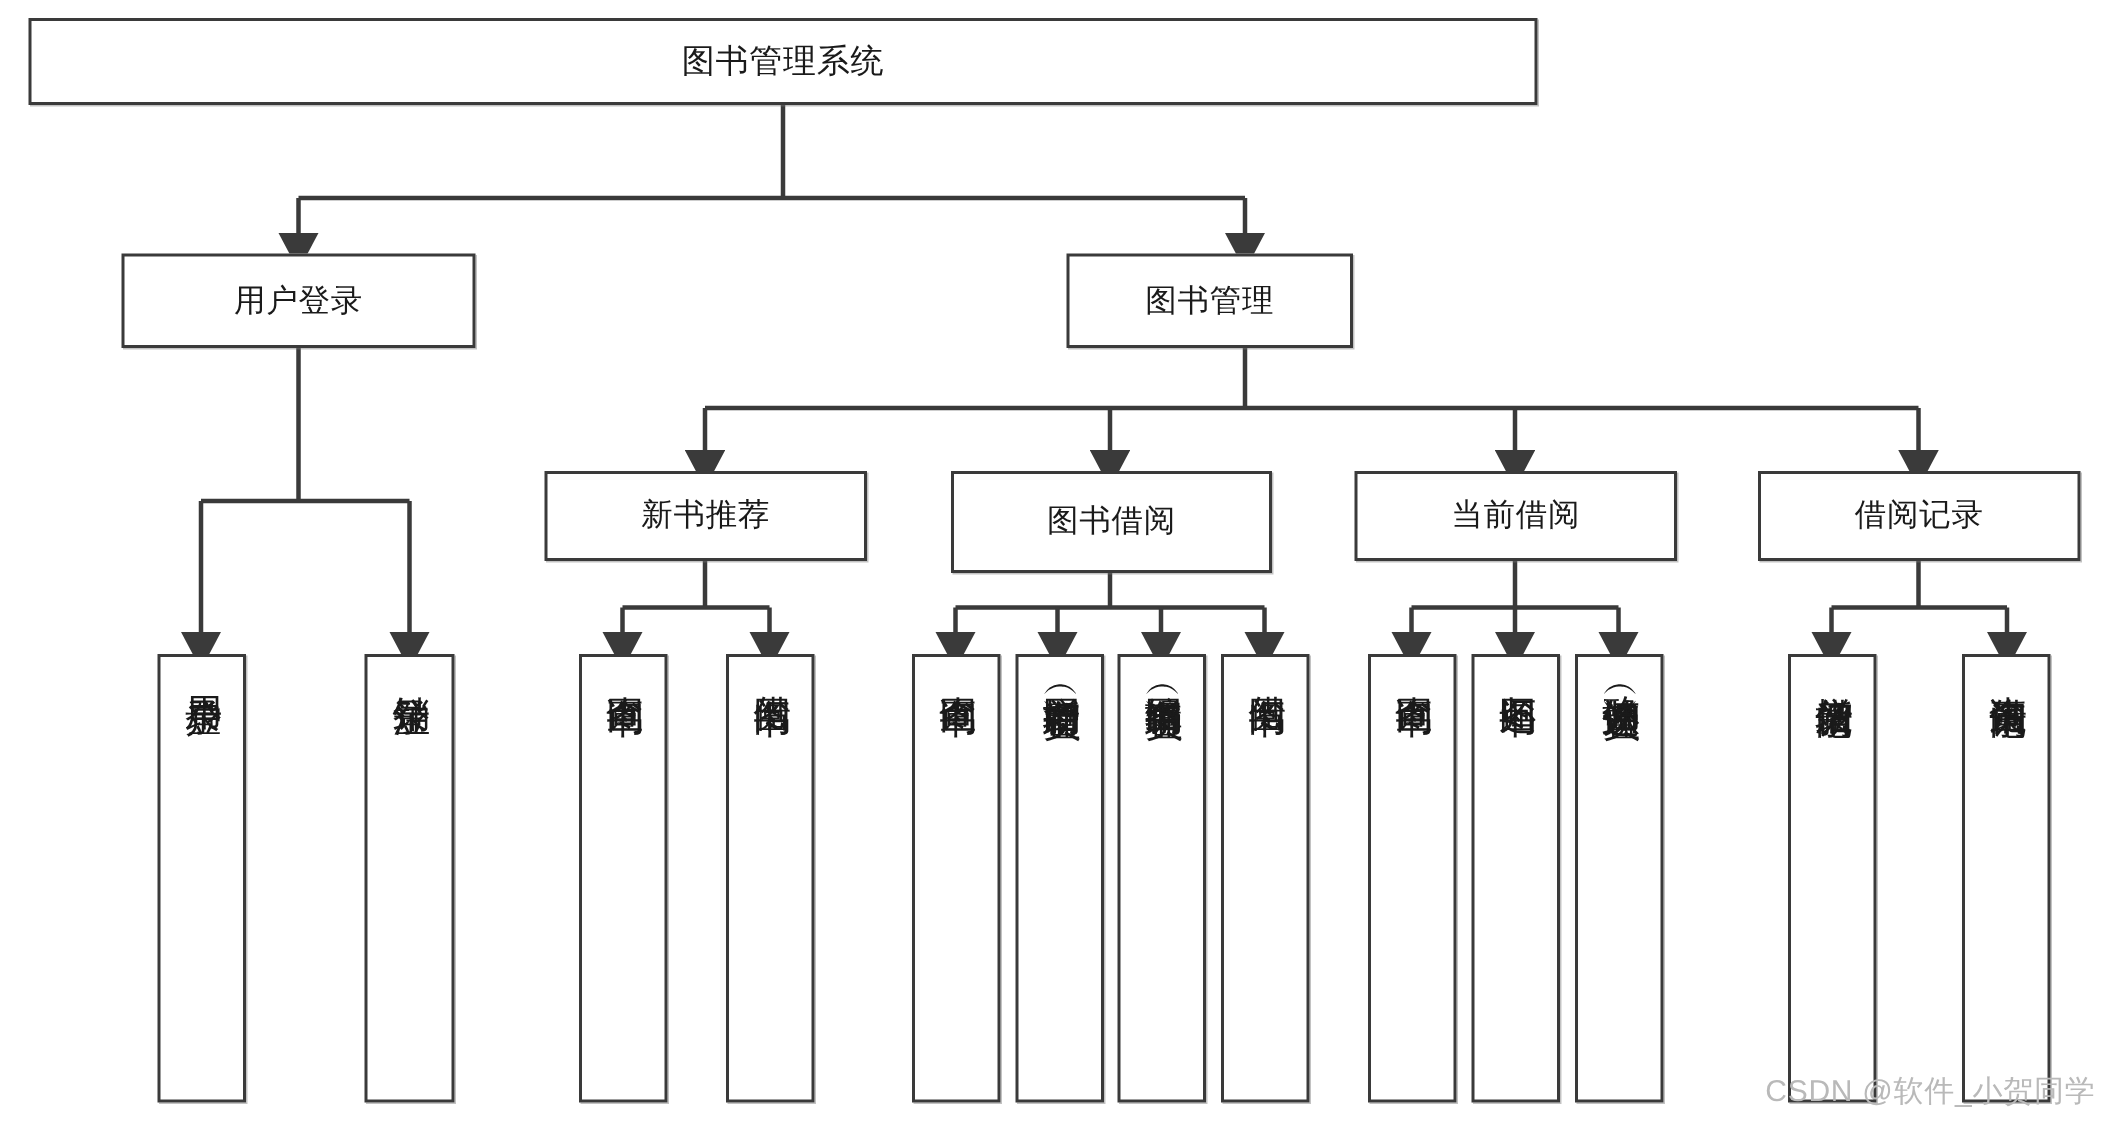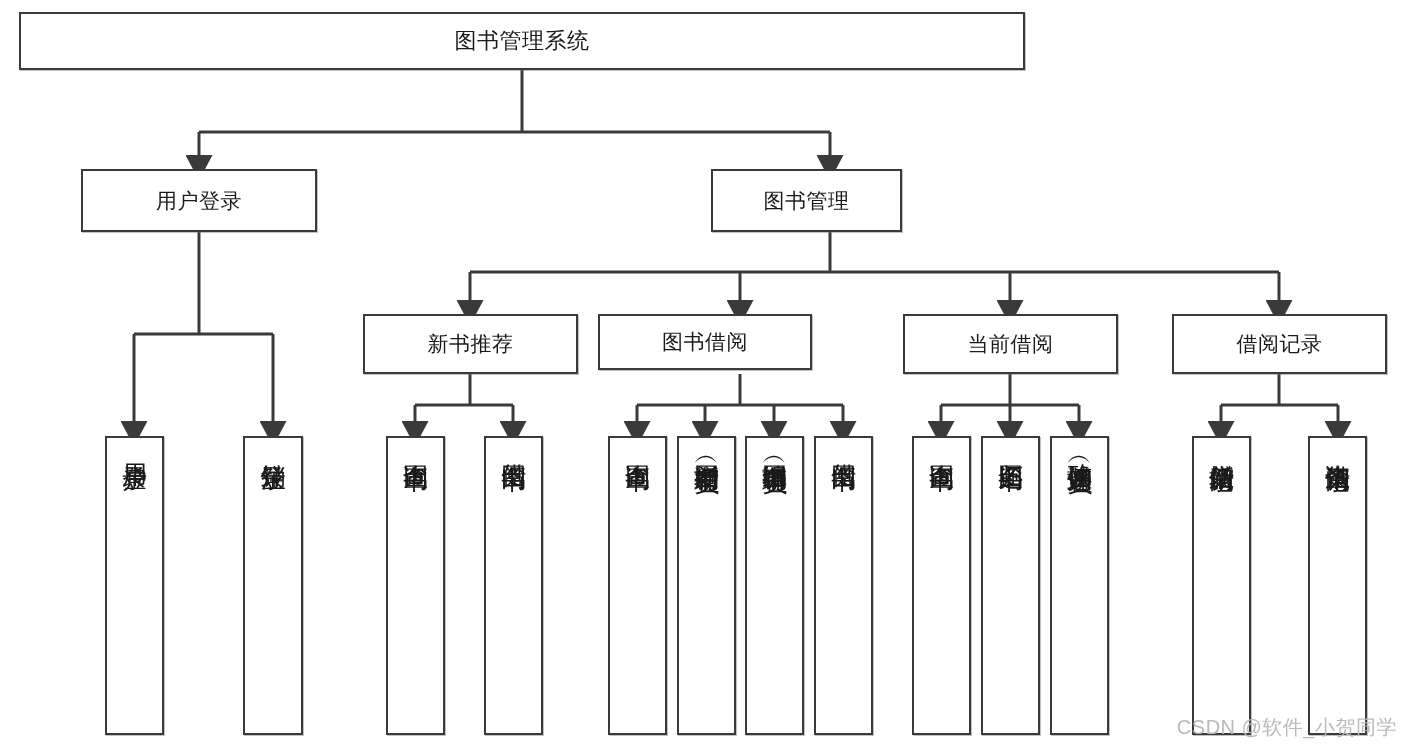--- a/index.html
+++ b/index.html
@@ -136,21 +136,21 @@
   <div class="node h" style="left:81px; top:169px; width:236px; height:63px;">
     <span class="label">用户登录</span>
   </div>
   <div class="node h" style="left:711px; top:169px; width:191px; height:63px;">
     <span class="label">图书管理</span>
   </div>
 
   <div class="node h" style="left:363px; top:314px; width:215px; height:60px;">
     <span class="label">新书推荐</span>
   </div>
-  <div class="node h" style="left:598px; top:314px; width:214px; height:56px;">
+  <div class="node h" style="left:634px; top:314px; width:214px; height:68px;">
     <span class="label">图书借阅</span>
   </div>
   <div class="node h" style="left:1172px; top:314px; width:215px; height:60px;">
     <span class="label">借阅记录</span>
   </div>
   <div class="node h" style="left:903px; top:314px; width:215px; height:60px;">
     <span class="label">当前借阅</span>
   </div>
 
   <div class="node v" style="left:105px; top:436px; width:59px; height:299px;">

